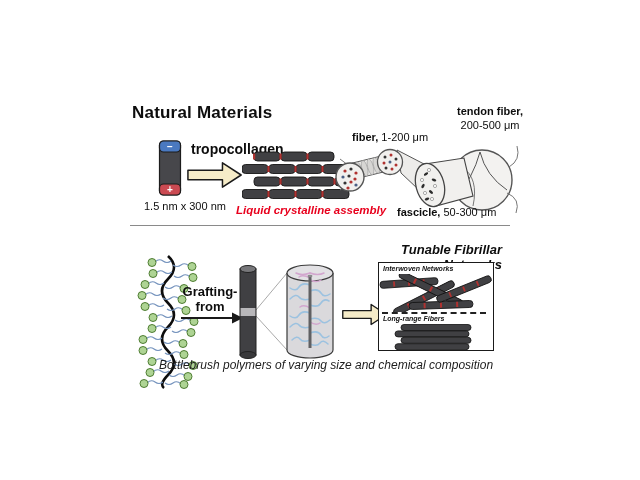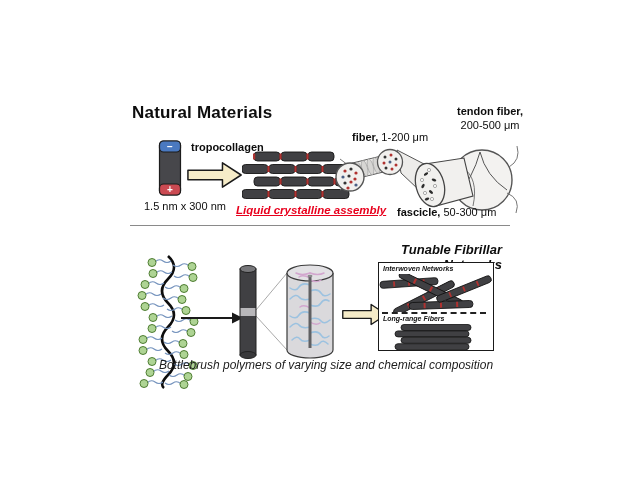--- a/index.html
+++ b/index.html
@@ -2,23 +2,23 @@
 <html style="--accent-red: #e8001d; --rod-dark: #404043; --mark-red: #b03230; --arrow-cream: #f6ecc8; --monomer-green: #aed494; --chain-blue: #9cc2e0; --chain-pink: #d2a6ce; --battery-blue: #4a79c0; --battery-red: #cb4a52;"><head>
 <meta charset="utf-8">
 <style>
   html,body{margin:0;padding:0;background:#fff;}
   .canvas{position:relative;width:640px;height:400px;background:#fff;overflow:hidden;
           font-family:"Liberation Sans",sans-serif;color:#0d0d0d;}
   .abs{position:absolute;}
   .t-natural{left:132px;top:103px;font-size:17px;font-weight:800;letter-spacing:.2px;}
   .t-work{left:132px;top:234px;font-size:16.5px;font-weight:800;color:var(--accent-red,#e8001d);}
   .t-networks{left:358px;top:242px;width:144px;text-align:right;font-size:13px;font-weight:700;font-style:italic;}
-  .l-tropo{left:191px;top:141px;font-size:11px;font-weight:700;}
+  .l-tropo{left:191px;top:141px;font-size:14px;font-weight:700;}
   .l-dims{left:144px;top:200px;font-size:11px;text-align:right;}
-  .l-assembly{left:236px;top:204px;font-size:11.5px;font-weight:700;font-style:italic;color:var(--accent-red,#e8001d);text-decoration:underline;}
+  .l-assembly{left:236px;top:204px;font-size:11.5px;font-weight:700;font-style:italic;color:var(--accent-red,#e8001d);}
   .l-fiber{left:352px;top:131px;font-size:11px;}
   .l-fascicle{left:397px;top:206px;font-size:11px;}
   .l-tendon{left:450px;top:105px;width:80px;text-align:center;font-size:11px;line-height:1.25;}
   .b{font-weight:700;}
   .divider{left:130px;top:225px;width:380px;height:1px;background:#8a8a8a;}
   .l-grafting{left:180px;top:284px;width:60px;text-align:center;font-size:13px;font-weight:700;line-height:1.18;}
   .netbox{left:378px;top:262px;width:114px;height:87px;border:1.5px solid #1a1a1a;background:#fff;}
   .nb-lbl{position:absolute;left:4px;font-size:7px;font-weight:700;font-style:italic;color:#111;}
   .nb-dash{position:absolute;left:3px;top:49px;width:104px;height:0;border-top:2px dashed #222;}
   .caption{left:136px;top:358px;width:380px;text-align:center;font-style:italic;font-size:12px;color:#1c1c1c;}
@@ -200,20 +200,24 @@
       <use href="#monR" x="33" y="56"></use>
       <use href="#monR" x="41" y="67"></use>
     <use href="#monR" x="38" y="78"></use>
       <use href="#monR" x="30" y="89"></use>
       <use href="#monR" x="31" y="100"></use>
     <use href="#monR" x="40" y="111"></use>
       <use href="#monR" x="35" y="122"></use>
       <use href="#monR" x="31" y="130"></use>
   </svg>
 
+  <div class="abs l-grafting">
+    <div>Grafting-</div>
+    <div>from</div>
+  </div>
 
   <svg class="abs" style="left:180px;top:311px" width="64" height="14" viewBox="0 0 64 14">
     <line x1="1" y1="7" x2="53" y2="7" stroke="#1a1a1a" stroke-width="2"></line>
     <polygon points="52,1.5 63,7 52,12.5" fill="#1a1a1a"></polygon>
   </svg>
 
   <svg class="abs" style="left:236px;top:260px" width="106" height="104" viewBox="0 0 106 104">
     <line x1="20" y1="50" x2="51" y2="13" stroke="#aaa" stroke-width="1"></line>
     <line x1="20" y1="56" x2="51" y2="90" stroke="#aaa" stroke-width="1"></line>
 

